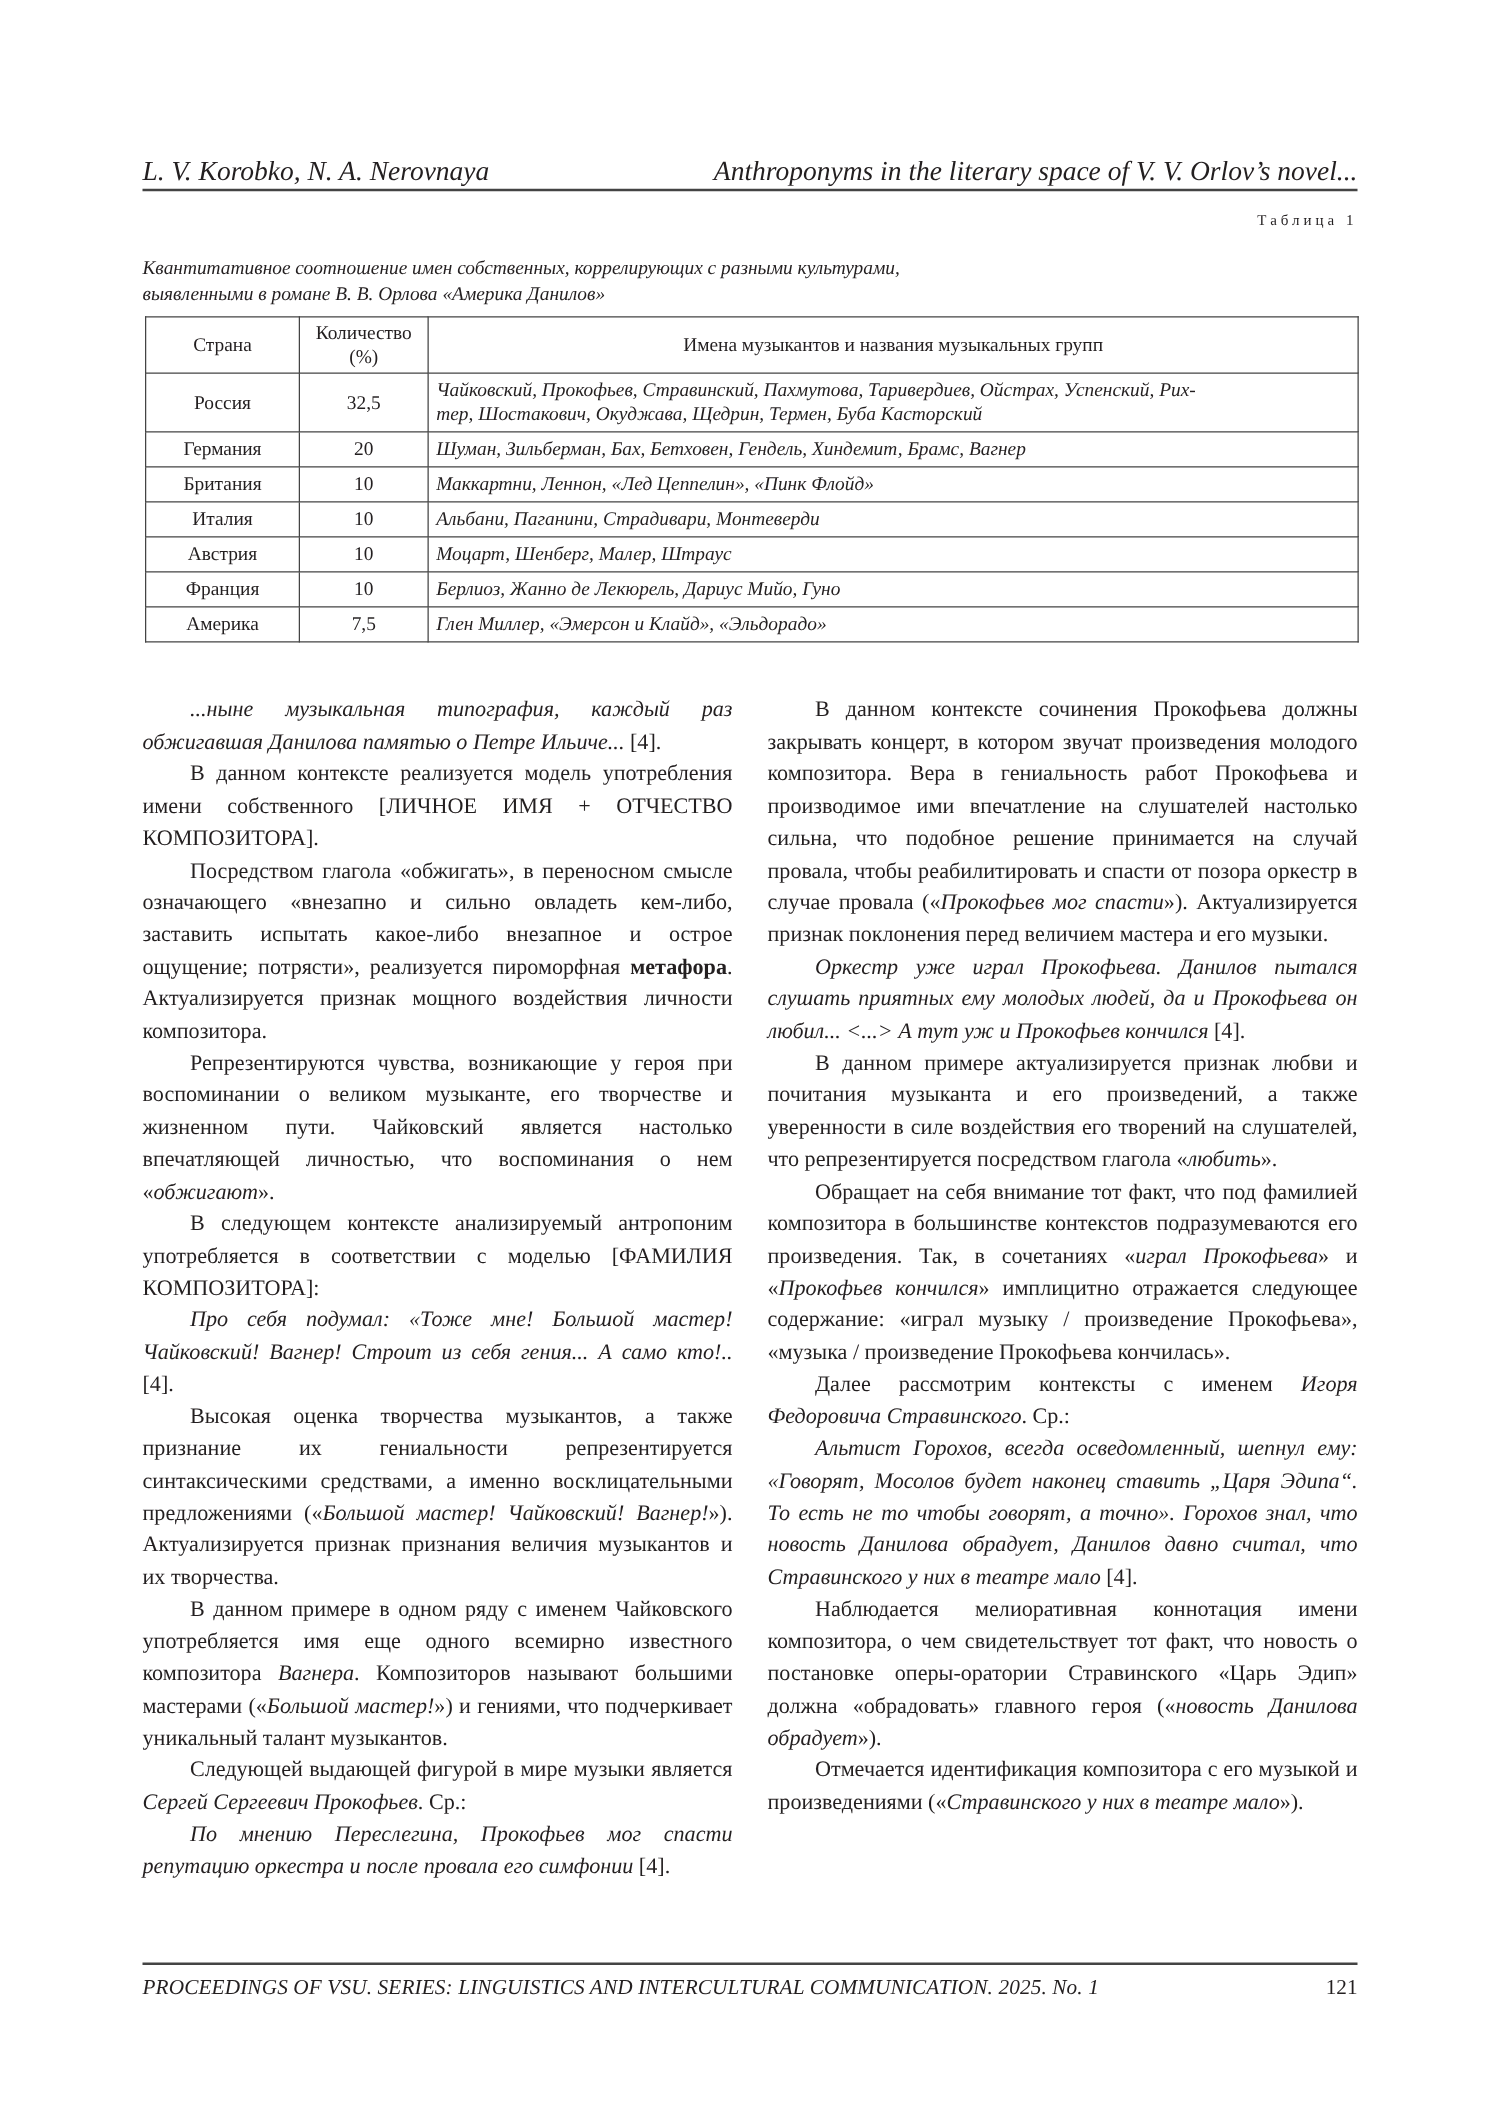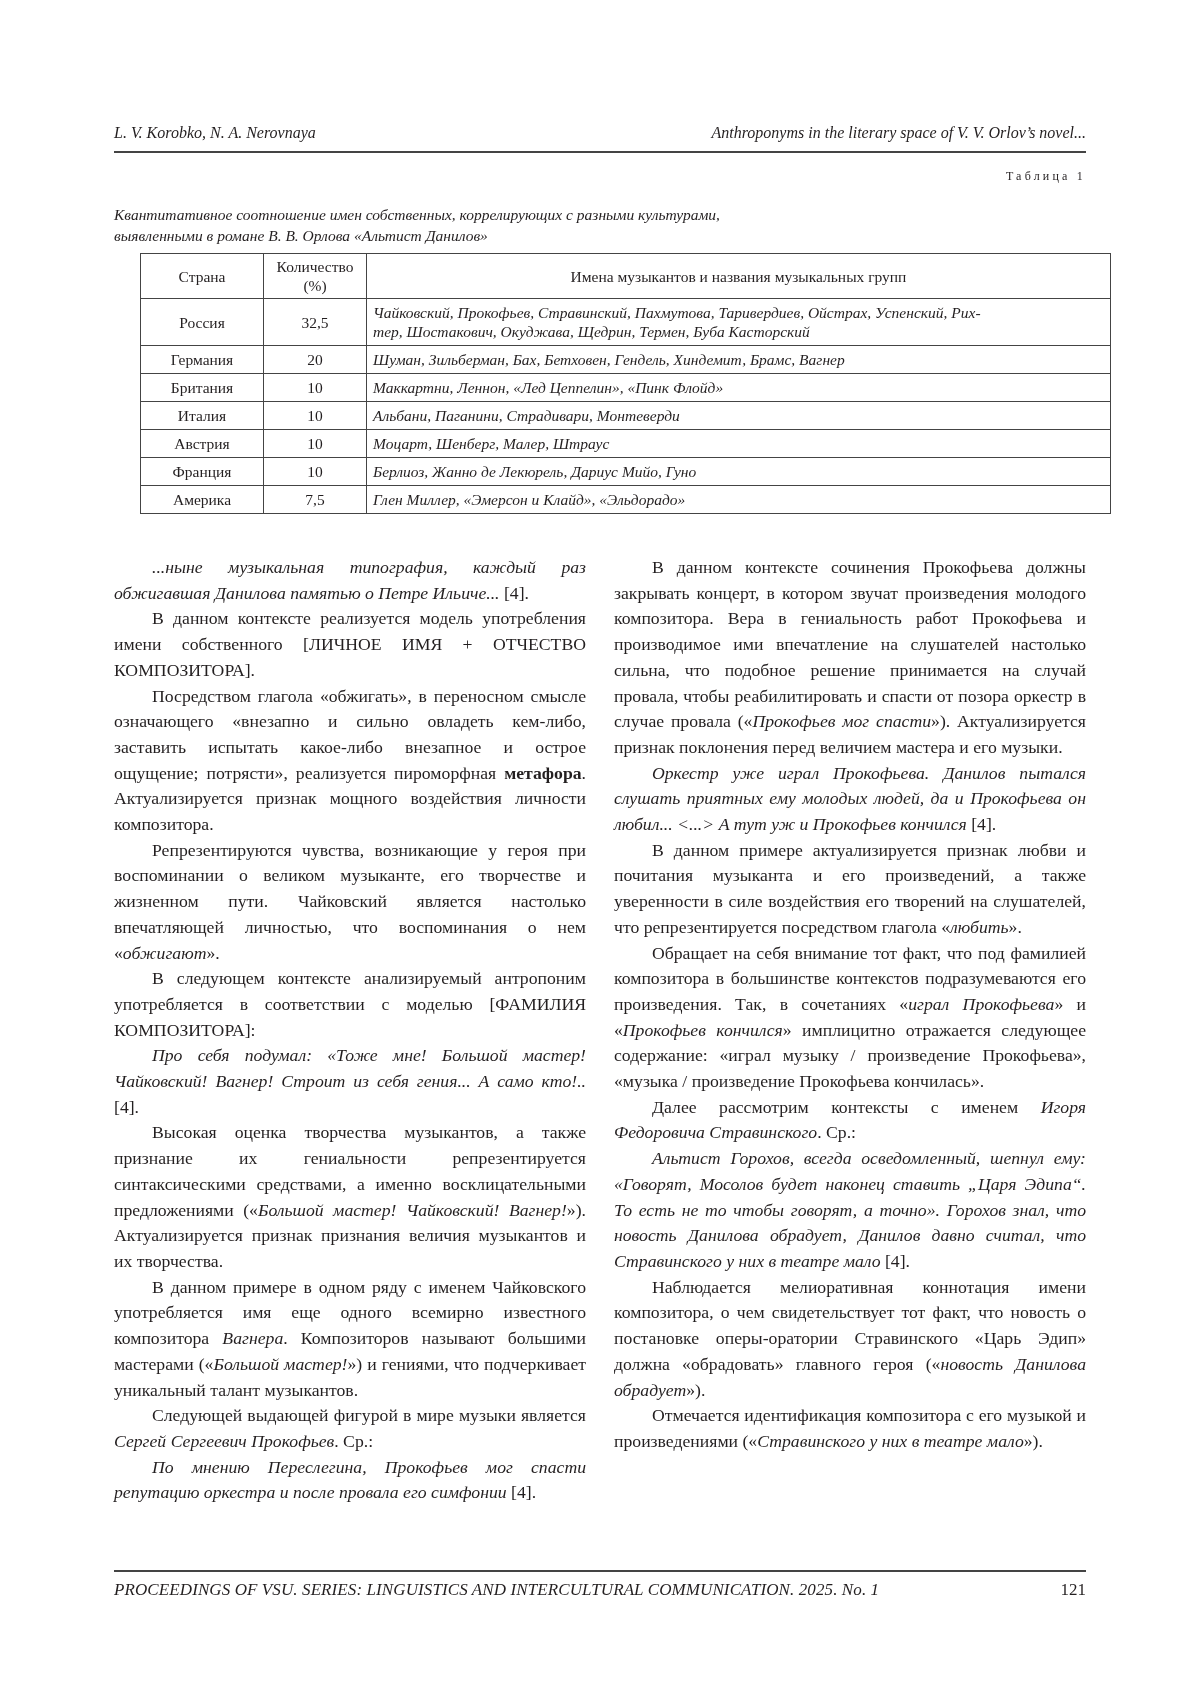--- a/index.html
+++ b/index.html
@@ -1,28 +1,28 @@
 <!DOCTYPE html>
 <html><head>
 <meta charset="utf-8">
 <style>
   html, body { margin: 0; padding: 0; background: #ffffff; }
   body { width: 1200px; height: 1697px; position: relative; overflow: hidden;
          font-family: "Liberation Serif", "DejaVu Serif", serif; color: #231f20; }
   .page { position: absolute; left: 114px; top: 0; width: 972px; }
   .running-head { position: absolute; top: 124px; left: 0; width: 972px; height: 28px;
-        font-style: italic; font-size: 16px; }
+        font-style: italic; font-size: 22px; }
   .running-head .left { position: absolute; left: 0; top: 0; }
   .running-head .right { position: absolute; right: 0; top: 0; }
   .head-rule { position: absolute; top: 151px; left: 0; width: 972px; height: 2px; background: #444; }
   .table-label { position: absolute; top: 169px; right: 0; font-size: 12px; letter-spacing: 3.2px; }
   .caption { position: absolute; top: 204px; left: 0; width: 972px; text-align: left;
         font-style: italic; font-size: 15.5px; line-height: 21px; }
   table.data { position: absolute; top: 253px; left: 2px; width: 971px; border-collapse: collapse;
-        font-size: 15.5px; margin-left: 24px; }
+        font-size: 15.5px; }
   table.data th, table.data td { border: 1.5px solid #444; padding: 0 6px; font-weight: normal; }
   table.data th { height: 44px; line-height: 19px; text-align: center; }
   table.data td { height: 27px; line-height: 19px; }
   table.data td.c, table.data th.c { text-align: center; }
   table.data td.names { font-style: italic; text-align: left; }
   table.data tr.tall td { height: 46px; }
   .col-country { width: 110px; }
   .col-pct { width: 90px; }
   .column { position: absolute; top: 555px; width: 472px; font-size: 17.7px; line-height: 25.7px;
         text-align: justify; }
@@ -43,21 +43,21 @@
 
   <div class="running-head">
     <span class="left">L. V. Korobko, N. A. Nerovnaya</span>
     <span class="right">Anthroponyms in the literary space of V. V. Orlov’s novel...</span>
   </div>
   <div class="head-rule"></div>
 
   <div class="table-label">Таблица 1</div>
   <div class="caption">
     <div>Квантитативное соотношение имен собственных, коррелирующих с разными культурами,</div>
-    <div>выявленными в романе В. В. Орлова «Альтист Данилов»</div>
+    <div>выявленными в романе В. В. Орлова «Америка Данилов»</div>
   </div>
 
   <table class="data">
     <thead>
       <tr>
         <th class="col-country c">Страна</th>
         <th class="col-pct c">
           <div>Количество</div>
           <div>(%)</div>
         </th>

